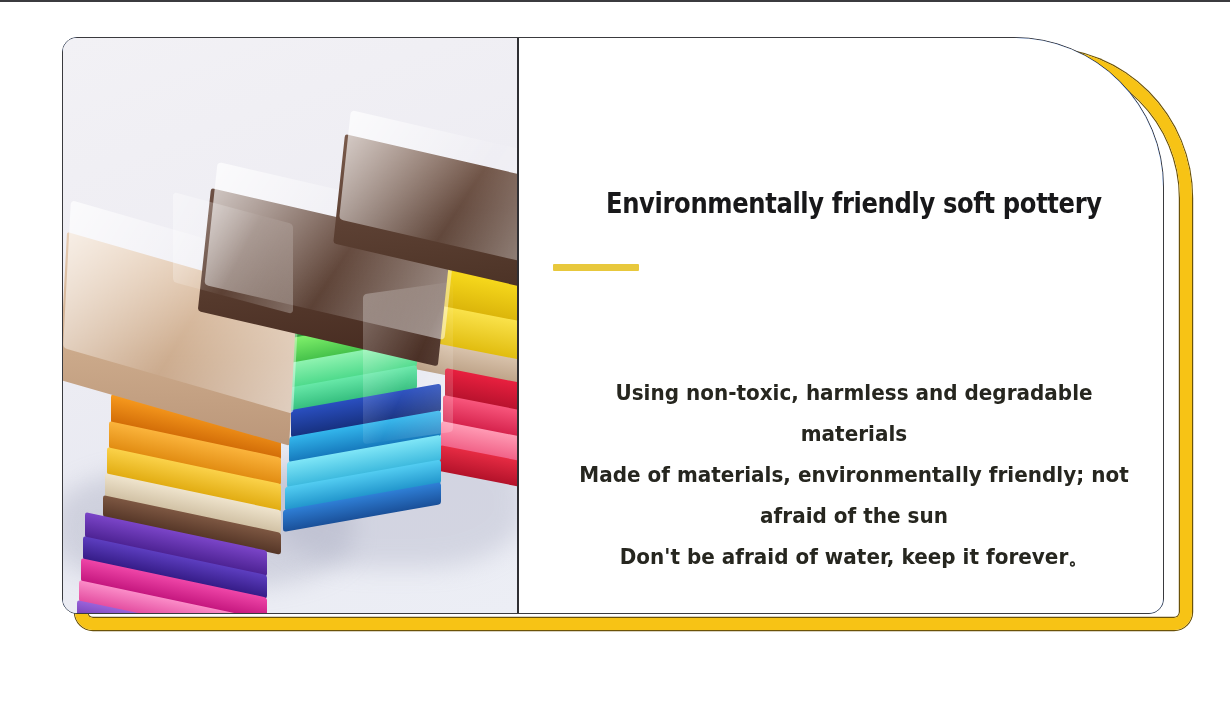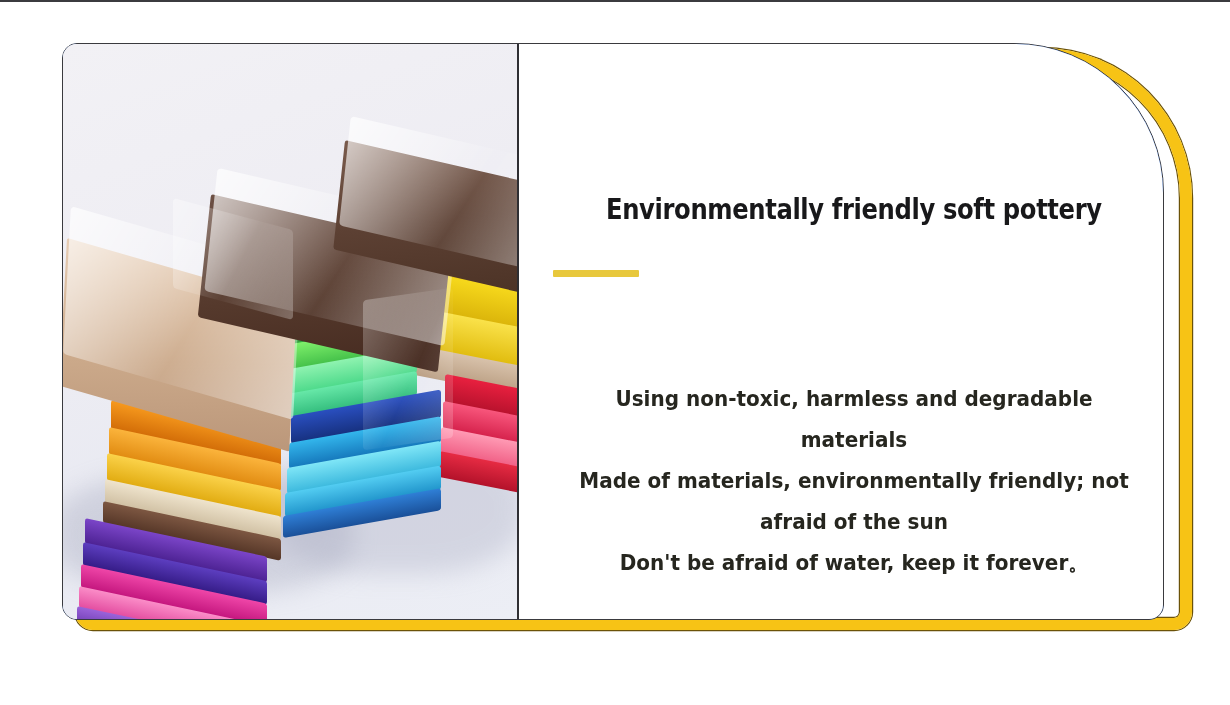--- a/index.html
+++ b/index.html
@@ -35,21 +35,21 @@
     box-sizing: border-box;
     background: transparent;
     box-shadow: 0 0 0 1.2px #6b5208,
                 inset 0 0 0 1.2px #6b5208;
   }
 
   
   #card {
     position: absolute;
     left: 62px;
-    top: 43px;
+    top: 37px;
     width: 1102px;
     height: 577px;
     background: #3b82f6;
     border: 1.6px solid #3a3a3e;
     border-radius: 15px 150px 15px 15px;
     box-sizing: border-box;
     overflow: hidden;
     display: flex;
   }
 

